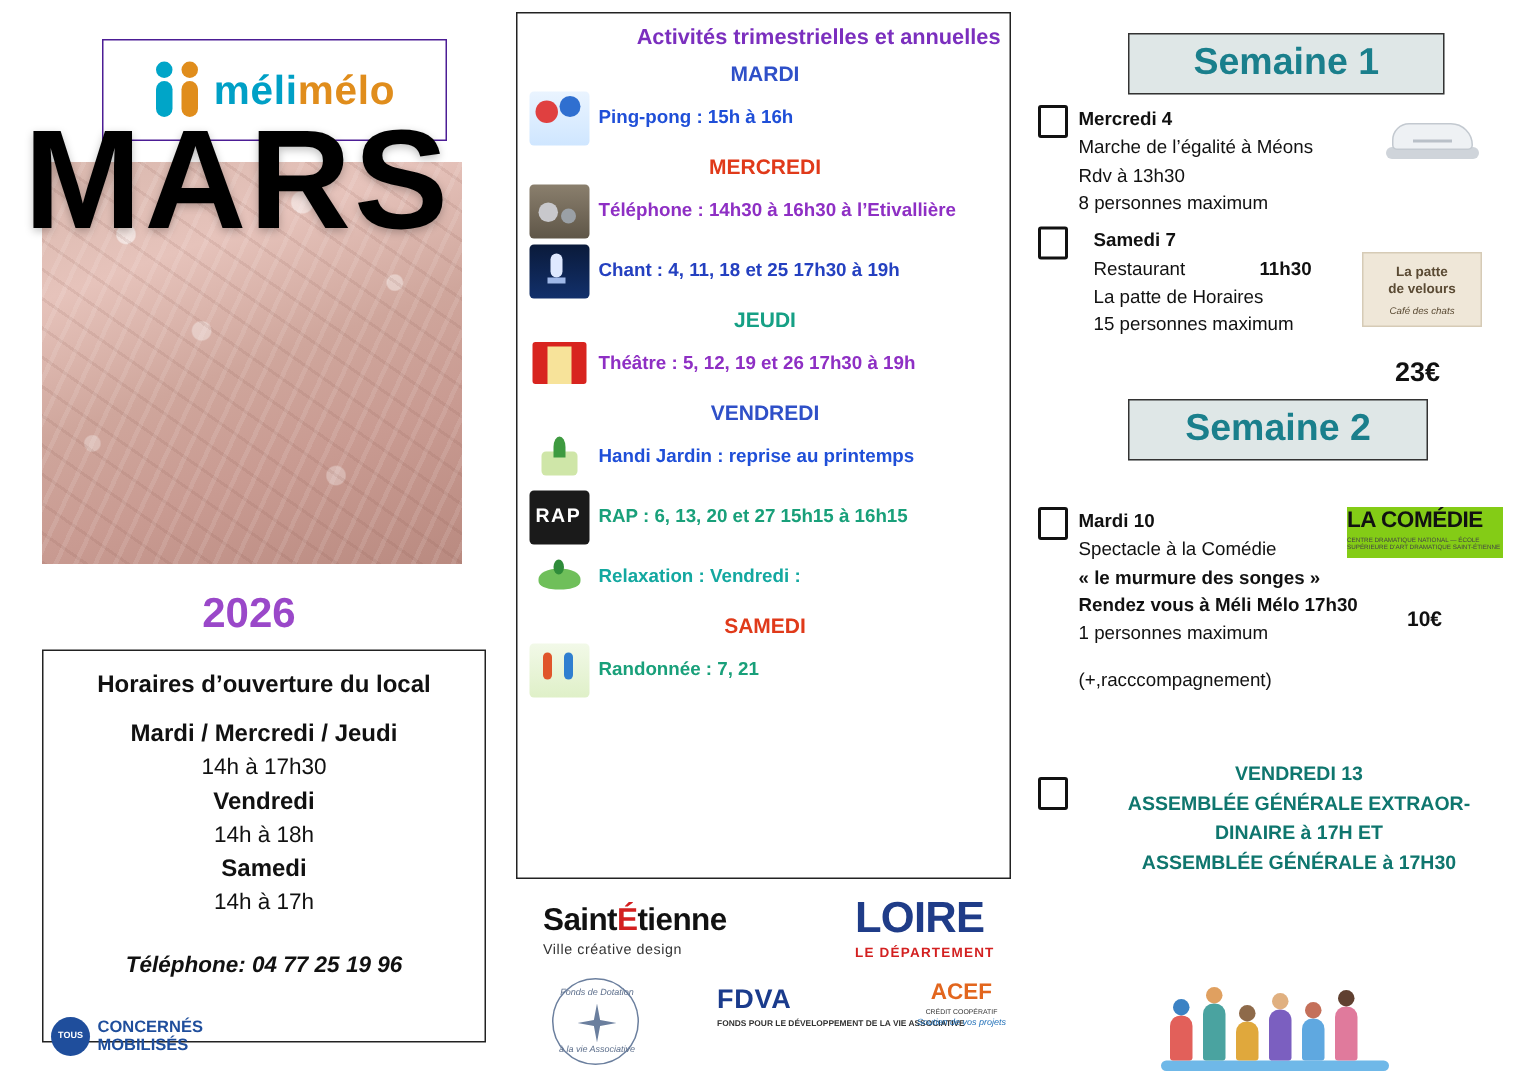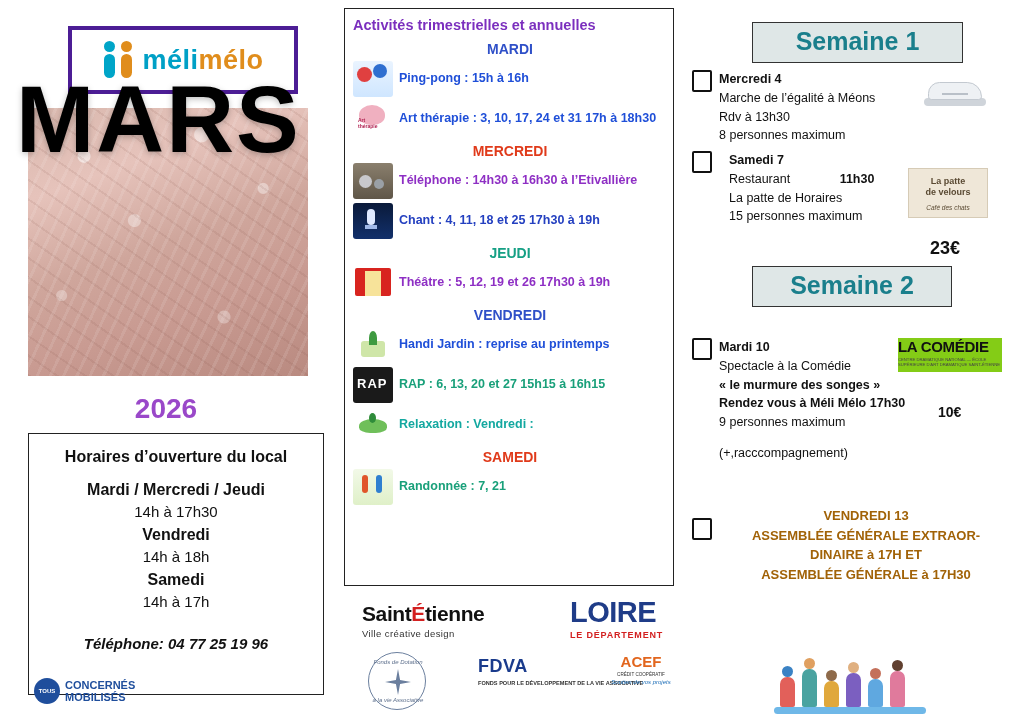--- a/index.html
+++ b/index.html
@@ -17,21 +17,21 @@
   }
 
   
   .left-col {
     position: absolute; left: 16px; top: 8px;
     width: 320px; height: 700px;
   }
   .logo-box {
     position: absolute; left: 52px; top: 18px;
     width: 230px; height: 68px;
-    border: 4px solid #4c1d95;
+    border: 1px solid #4c1d95;
     background: #fff;
     display: flex; align-items: center; justify-content: center;
   }
   .logo-inner { display: flex; align-items: center; gap: 6px; }
   .logo-mark { width: 34px; height: 38px; position: relative; }
   .logo-mark .d1 { position: absolute; left: 2px; top: 0px; width: 11px; height: 11px; border-radius: 50%; background: #00a5c8; }
   .logo-mark .d2 { position: absolute; left: 19px; top: 0px; width: 11px; height: 11px; border-radius: 50%; background: #e08d1c; }
   .logo-mark .b1 { position: absolute; left: 2px; top: 13px; width: 11px; height: 24px; border-radius: 6px; background: #00a5c8; }
   .logo-mark .b2 { position: absolute; left: 19px; top: 13px; width: 11px; height: 24px; border-radius: 6px; background: #e08d1c; }
   .logo-text { font-size: 27px; font-weight: bold; letter-spacing: .5px; }
@@ -105,21 +105,21 @@
 
   
   .mid-col {
     position: absolute; left: 344px; top: 8px;
     width: 330px; height: 578px;
     border: 1px solid #222;
     background: #fff;
     padding: 8px 6px 6px 8px;
   }
   .mid-title {
-    text-align: left;
+    text-align: right;
     font-size: 14.5px; font-weight: bold;
     color: #7b2fbe;
     margin-bottom: 8px;
   }
   .day-head {
     text-align: center;
     font-size: 14px; font-weight: bold;
     margin: 6px 0 4px 0;
   }
   .d-mardi { color: #2f50c8; }
@@ -239,21 +239,21 @@
   .comedie-logo .nm { font-size: 15px; font-weight: bold; color: #111; letter-spacing: -.3px; }
   .comedie-logo .tag { font-size: 4.2px; color: #444; line-height: 1.25; margin-top: 2px; }
   .price2 {
     position: absolute; left: 248px; top: 396px;
     font-size: 14px; font-weight: bold; color: #111;
   }
   .ag-text {
     position: absolute; left: 30px; top: 498px;
     width: 292px;
     text-align: center;
-    font-size: 13px; font-weight: bold; color: #a16207;
+    font-size: 13px; font-weight: bold; color: #0f766e;
     line-height: 1.5;
   }
 
   
   .footer { position: absolute; left: 0; top: 592px; width: 1024px; height: 132px; }
   .st-logo { position: absolute; left: 362px; top: 10px; }
   .st-logo .t1 { font-size: 21px; font-weight: bold; color: #111; letter-spacing: -.4px; }
   .st-logo .t1 .ac { color: #d32020; }
   .st-logo .t2 { font-size: 9.5px; color: #333; letter-spacing: .4px; margin-top: 2px; }
   .loire-logo { position: absolute; left: 570px; top: 4px; }
@@ -325,24 +325,20 @@
   </div>
 
   <div class="mid-col">
     <div class="mid-title">Activités trimestrielles et annuelles</div>
 
     <div class="day-head d-mardi">MARDI</div>
     <div class="act-row">
       <div class="act-ico ico-pingpong"></div>
       <div class="act-txt c-blue">Ping-pong : 15h à 16h</div>
     </div>
-    <div class="act-row">
-      <div class="act-ico ico-art"></div>
-      <div class="act-txt c-blue">Art thérapie :  3, 10, 17, 24 et 31 17h à 18h30</div>
-    </div>
 
     <div class="day-head d-mercredi">MERCREDI</div>
     <div class="act-row">
       <div class="act-ico ico-petanque"></div>
       <div class="act-txt c-purple">Téléphone : 14h30 à 16h30 à l’Etivallière</div>
     </div>
     <div class="act-row">
       <div class="act-ico ico-chant"></div>
       <div class="act-txt c-dblue">Chant : 4, 11, 18 et 25 17h30 à 19h</div>
     </div>
@@ -414,21 +410,21 @@
 
     <div class="week-banner w2">Semaine 2</div>
 
     <div class="ev ev3">
       <div class="chk"></div>
       <div class="ev-body">
         <div class="b">Mardi 10</div>
         <div>Spectacle à la Comédie</div>
         <div class="b">« le murmure des songes »</div>
         <div class="b">Rendez vous à Méli Mélo 17h30</div>
-        <div>9 personnes  maximum</div>
+        <div>1 personnes  maximum</div>
         <div style="margin-top:12px">(+,racccompagnement)</div>
       </div>
     </div>
     <div class="comedie-logo">
       <div class="nm">LA COMÉDIE</div>
       <div class="tag">CENTRE DRAMATIQUE NATIONAL — ÉCOLE SUPÉRIEURE D’ART DRAMATIQUE  SAINT-ÉTIENNE</div>
     </div>
     <div class="price2">10€</div>
 
     <div class="ev ev4">

